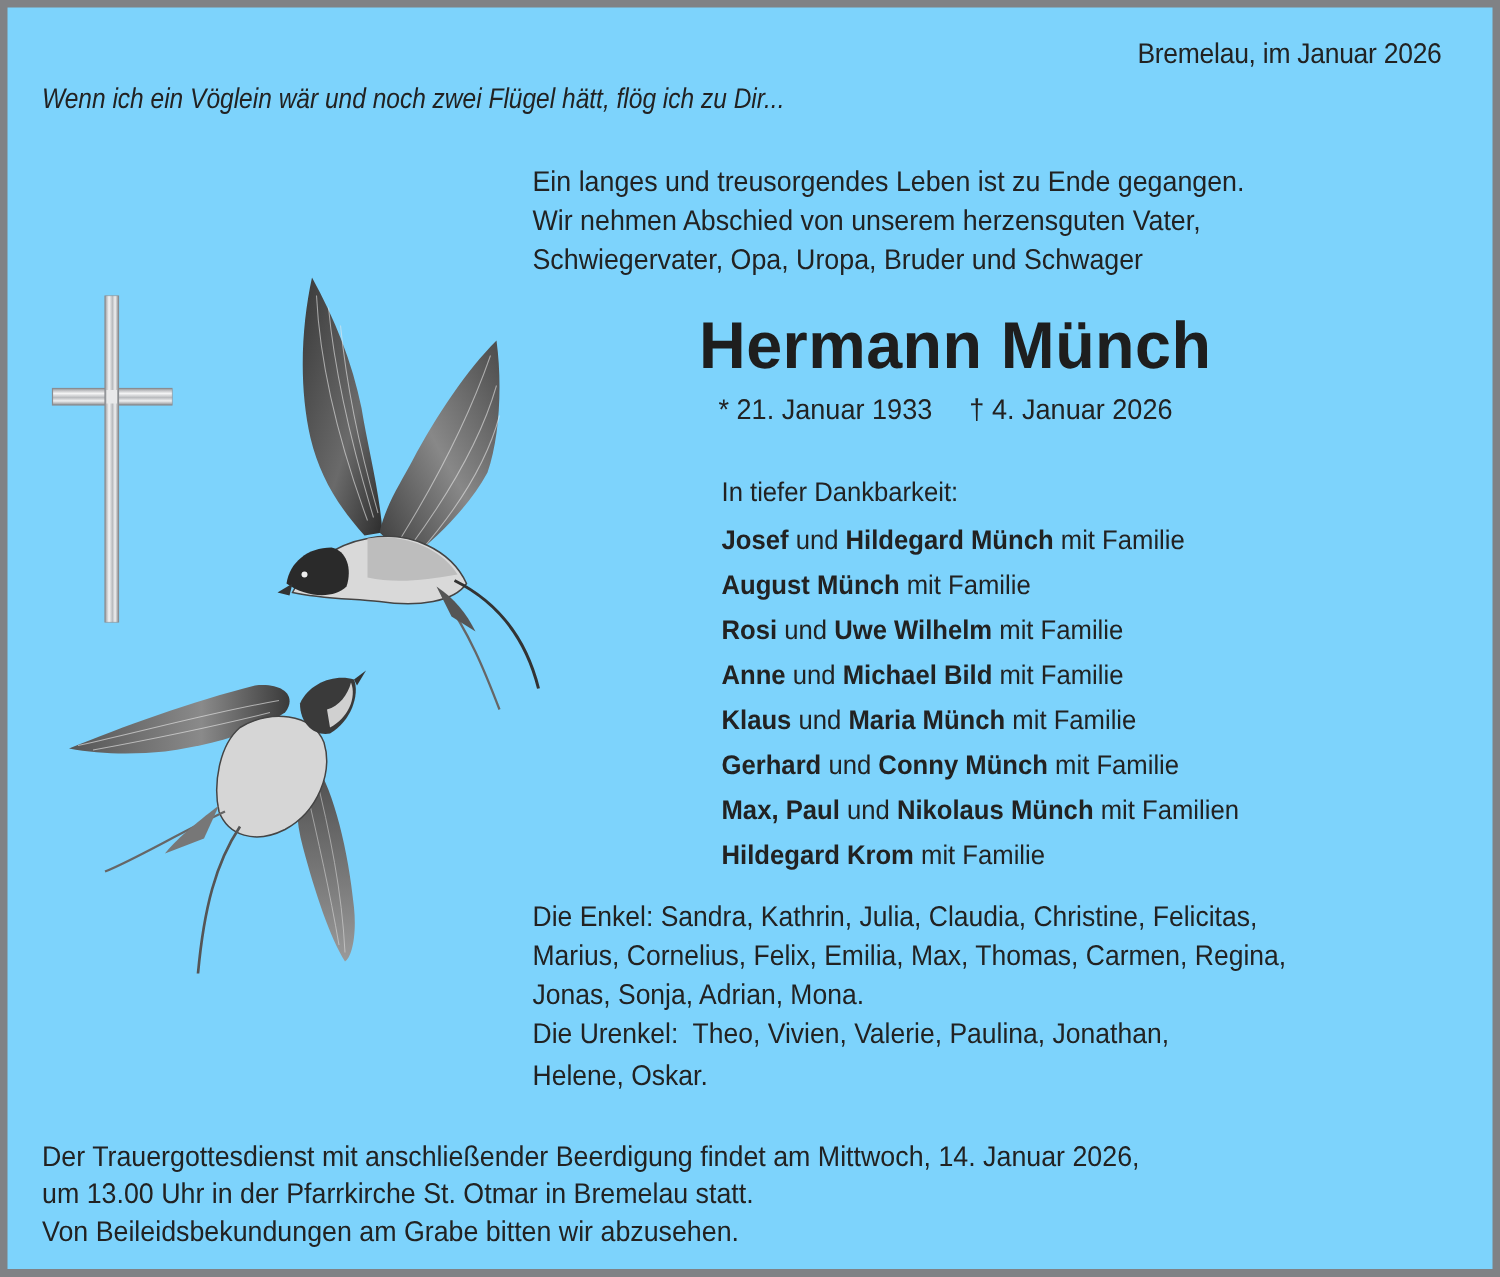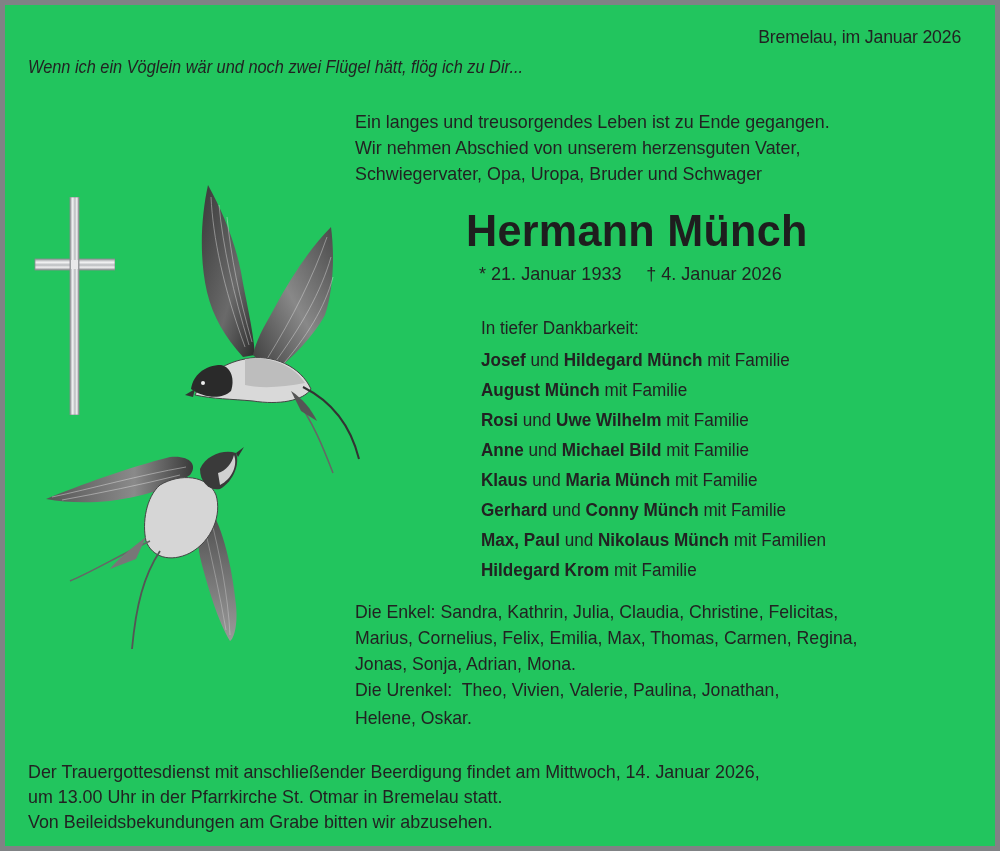--- a/index.html
+++ b/index.html
@@ -14,21 +14,21 @@
       overflow: hidden;
       font-family: "Liberation Sans", "DejaVu Sans", sans-serif;
       color: #222222;
     }
     .page {
       position: absolute;
       left: 5px;
       top: 5px;
       width: 990px;
       height: 841px;
-      background: #22c55e;
+      background: #7dd3fc;
     }
     .abs { position: absolute; white-space: nowrap; }
 
     .place-date {
       right: 34px;
       top: 21px;
       font-size: 19px;
       letter-spacing: -0.2px;
       transform: scaleX(0.93);
       transform-origin: right center;

